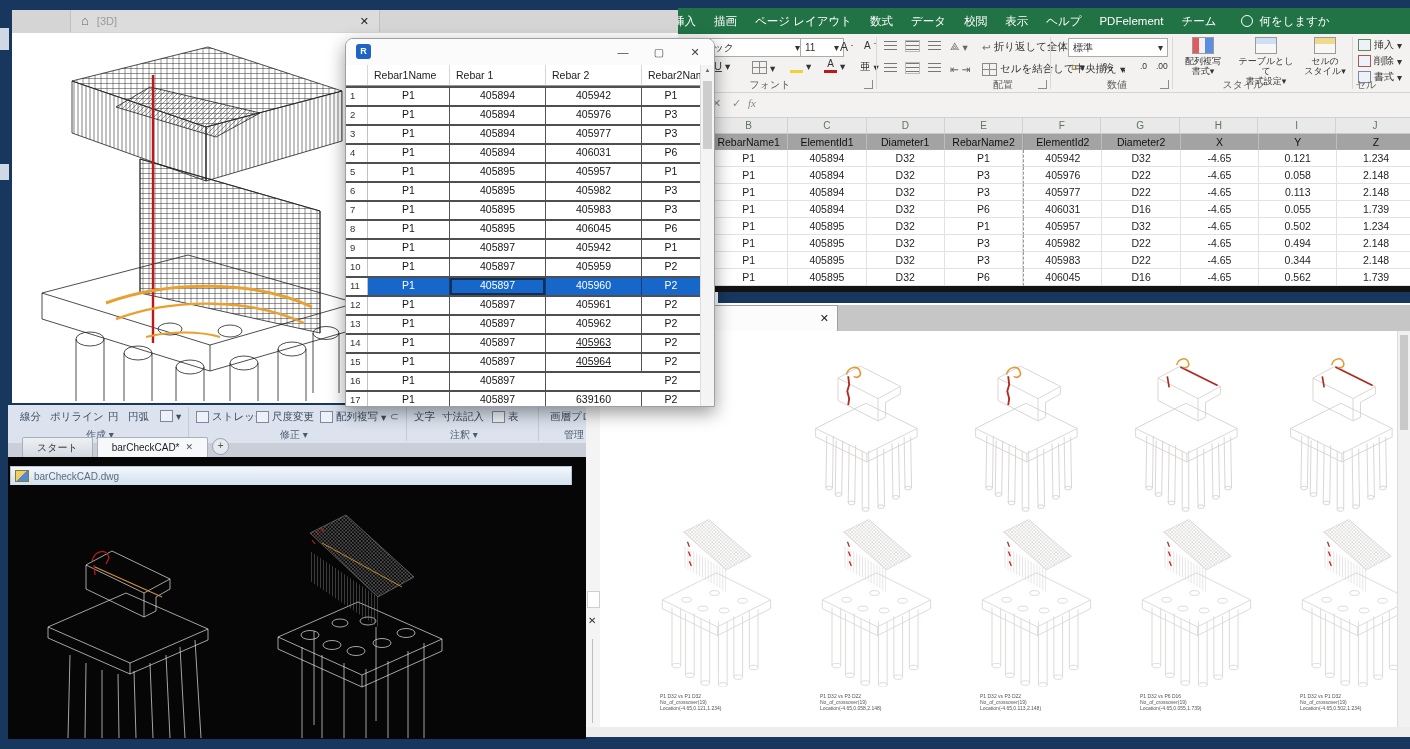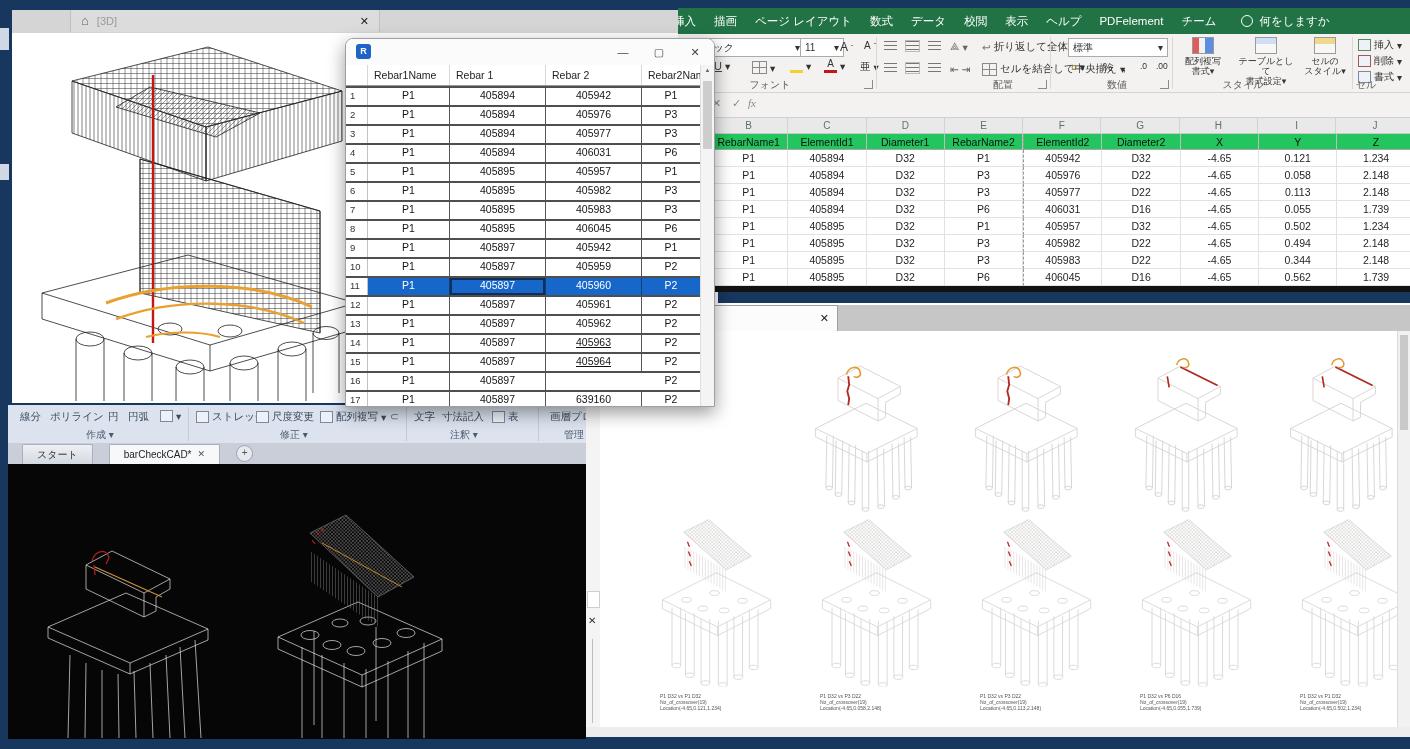--- a/index.html
+++ b/index.html
@@ -43,32 +43,32 @@
   .lau{position:absolute;top:46px;width:8px;height:8px;border-right:1px solid #8a8a8a;border-bottom:1px solid #8a8a8a;}
   .xl-formula{height:24px;background:#f3f2f1;border-bottom:1px solid #d0d0d0;position:relative;flex:none;}
   .fxg{position:absolute;top:4px;font-size:11px;color:#8a8a8a;}
   .fx-field{position:absolute;left:79px;right:0;top:2px;bottom:3px;background:#fff;border:1px solid #e0e0e0;font-size:10.5px;color:#222;line-height:17px;padding-left:8px;}
   .fx-nb{position:absolute;left:0;top:2px;width:22px;bottom:3px;background:#fff;border:1px solid #e0e0e0;}
   .xl-letters{height:15px;display:flex;padding-left:32px;background:#e9e9e9;border-bottom:1px solid #c9c9c9;flex:none;}
   .xl-letter{width:77.3px;flex:none;text-align:center;font-size:10px;color:#5f7265;border-right:1px solid #d2d2d2;line-height:15px;}
   .xl-row{display:flex;padding-left:32px;height:17px;flex:none;}
   .xl-hrow{height:16px;}
   .xl-cell{width:77.3px;flex:none;text-align:center;font-size:10.5px;line-height:17px;border-right:1px solid #e2e2e2;border-bottom:1px solid #e2e2e2;color:#1f1f1f;background:#fff;overflow:hidden;}
-  .xl-hrow .xl-cell{background:#22c55e;border-right:1px solid #bdbdbd;border-bottom:1px solid #a8a8a8;line-height:16px;color:#111;}
+  .xl-hrow .xl-cell{background:#a3a3a3;border-right:1px solid #bdbdbd;border-bottom:1px solid #a8a8a8;line-height:16px;color:#111;}
   .dashL{border-left:1px dashed #9a9a9a;}
   .xl-dark{flex:1;background:#131313;}
 
   
   .acad{left:8px;top:403px;width:578px;height:334px;background:#060606;border-top:2px solid #17375e;}
   .acad-ribbon{position:absolute;left:0;top:0;right:0;height:38px;background:#dce3ee;font-size:10.5px;color:#3c4c60;overflow:hidden;}
   .atool{position:absolute;top:5px;white-space:nowrap;display:flex;align-items:center;gap:3px;}
   .aglbl{position:absolute;top:23px;font-size:10px;color:#4a5a6e;white-space:nowrap;}
   .asep{position:absolute;top:2px;bottom:2px;width:1px;background:#c2cbd8;}
   .aic{display:inline-block;width:11px;height:10px;border:1px solid #7c8aa0;background:#eef2f8;}
-  .acad-ftabs{position:absolute;left:0;top:38px;right:0;height:21px;background:#c9ced8;display:flex;align-items:flex-end;padding-left:14px;gap:16px;}
+  .acad-ftabs{position:absolute;left:0;top:38px;right:0;height:14px;background:#c9ced8;display:flex;align-items:flex-end;padding-left:14px;gap:4px;}
   .ftab{height:19px;line-height:19px;padding:0 14px;font-size:10px;color:#3a3a3a;background:linear-gradient(#eef0f4,#d4d9e1);border:1px solid #a9b0bc;border-bottom:none;border-radius:2px 2px 0 0;display:flex;align-items:center;gap:6px;}
   .ftab.active{background:#f6f8fa;color:#1d1d1d;}
   .ftab-new{width:15px;height:15px;margin-bottom:2px;border:1px solid #9aa2b0;border-radius:50%;background:#e6e9ee;font-size:10px;line-height:13px;text-align:center;color:#555;}
   .acad-title{position:absolute;left:2px;right:14px;top:61px;height:18px;background:linear-gradient(#f2f7fc,#d3e0ef);border:1px solid #b9c6d6;display:flex;align-items:center;font-size:10px;color:#5d6c7e;padding-left:4px;gap:5px;}
   .dwg-icon{width:12px;height:10px;background:linear-gradient(135deg,#f0d060 50%,#5588cc 50%);border:1px solid #8a7a30;}
   .acad-canvas{position:absolute;left:2px;right:2px;top:80px;bottom:0;background:#060606;overflow:hidden;}
 
   
   .s1{left:586px;top:303px;width:824px;height:434px;background:#ffffff;}
   .s1-left{position:absolute;left:0;top:0;width:14px;height:100%;background:#f4f4f4;border-right:1px solid #e2e2e2;}
@@ -575,20 +575,24 @@
     <div class="acad-ftabs">
       <div class="ftab">
           <span>スタート</span>
         </div>
       <div class="ftab active">
           <span>barCheckCAD*</span>
           <span style="font-size:9px;color:#555">✕</span>
         </div>
       <div class="ftab-new">+</div>
     </div>
+    <div class="acad-title">
+      <span class="dwg-icon"></span>
+      <span>barCheckCAD.dwg</span>
+    </div>
     <div class="acad-canvas">
       <svg width="574" height="253" viewBox="0 0 574 253">
         <defs>
           <pattern id="cadmesh" width="3.5" height="3.5" patternUnits="userSpaceOnUse">
               <path d="M0,3.5L3.5,0M0,0L3.5,3.5" stroke="#8f8f8f" stroke-width="0.45" fill="none"></path>
             </pattern>
           <pattern id="cadvert" width="3" height="6" patternUnits="userSpaceOnUse">
               <path d="M1.5,0V6" stroke="#7f7f7f" stroke-width="0.45" fill="none"></path>
             </pattern>
         </defs>

